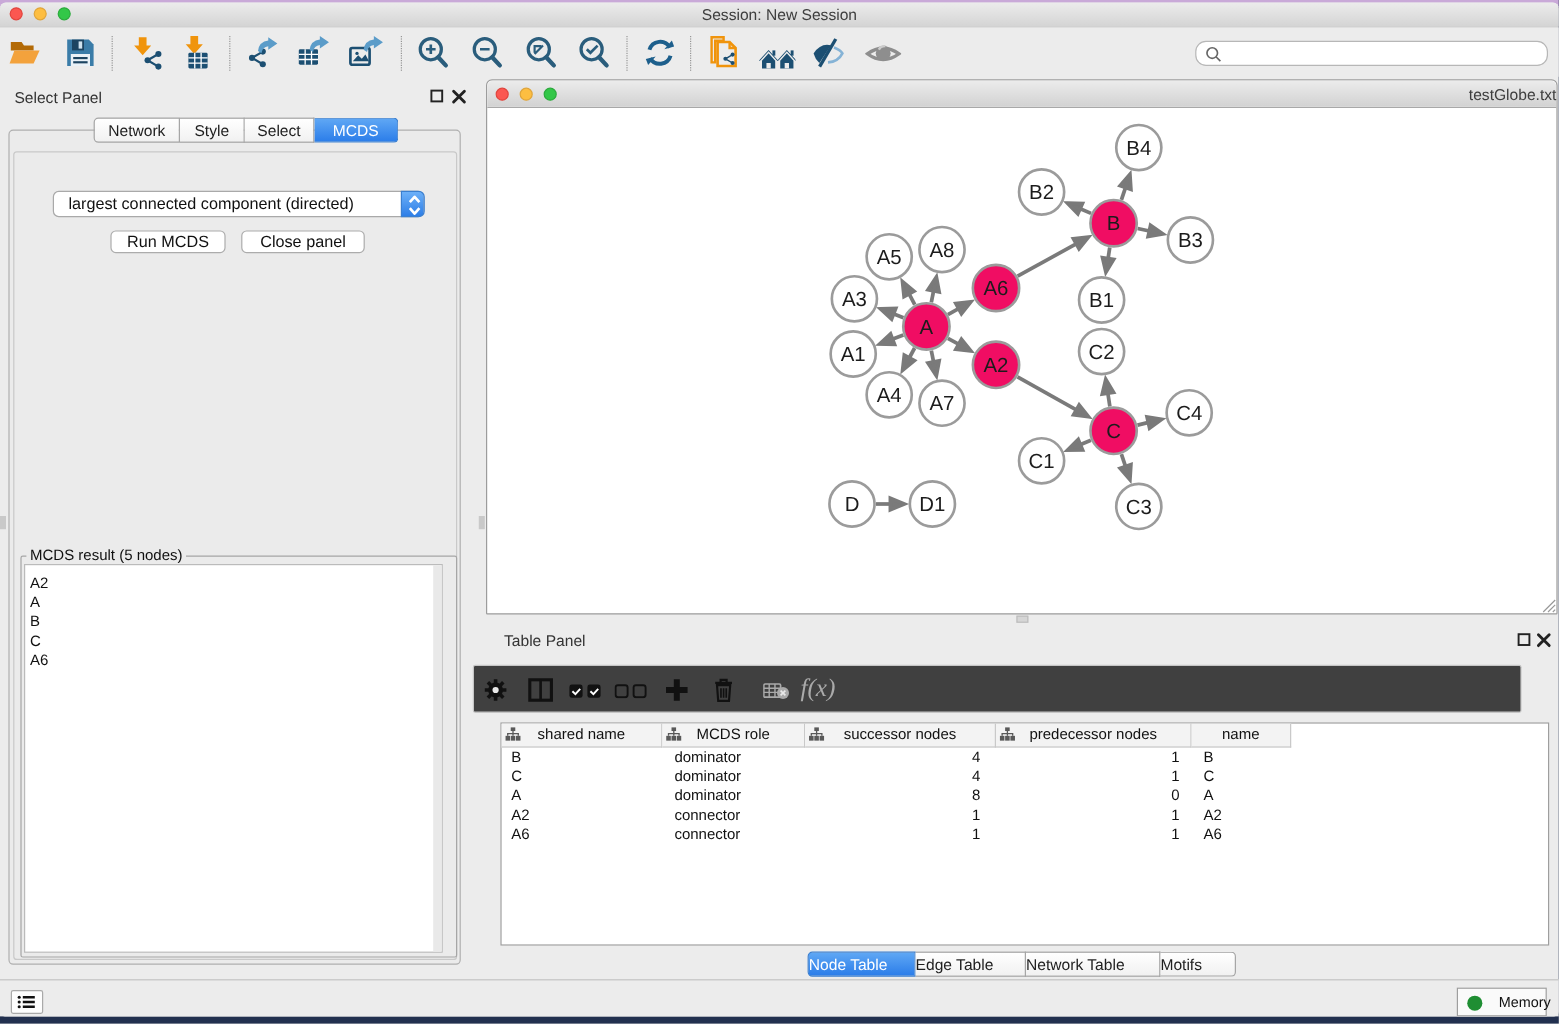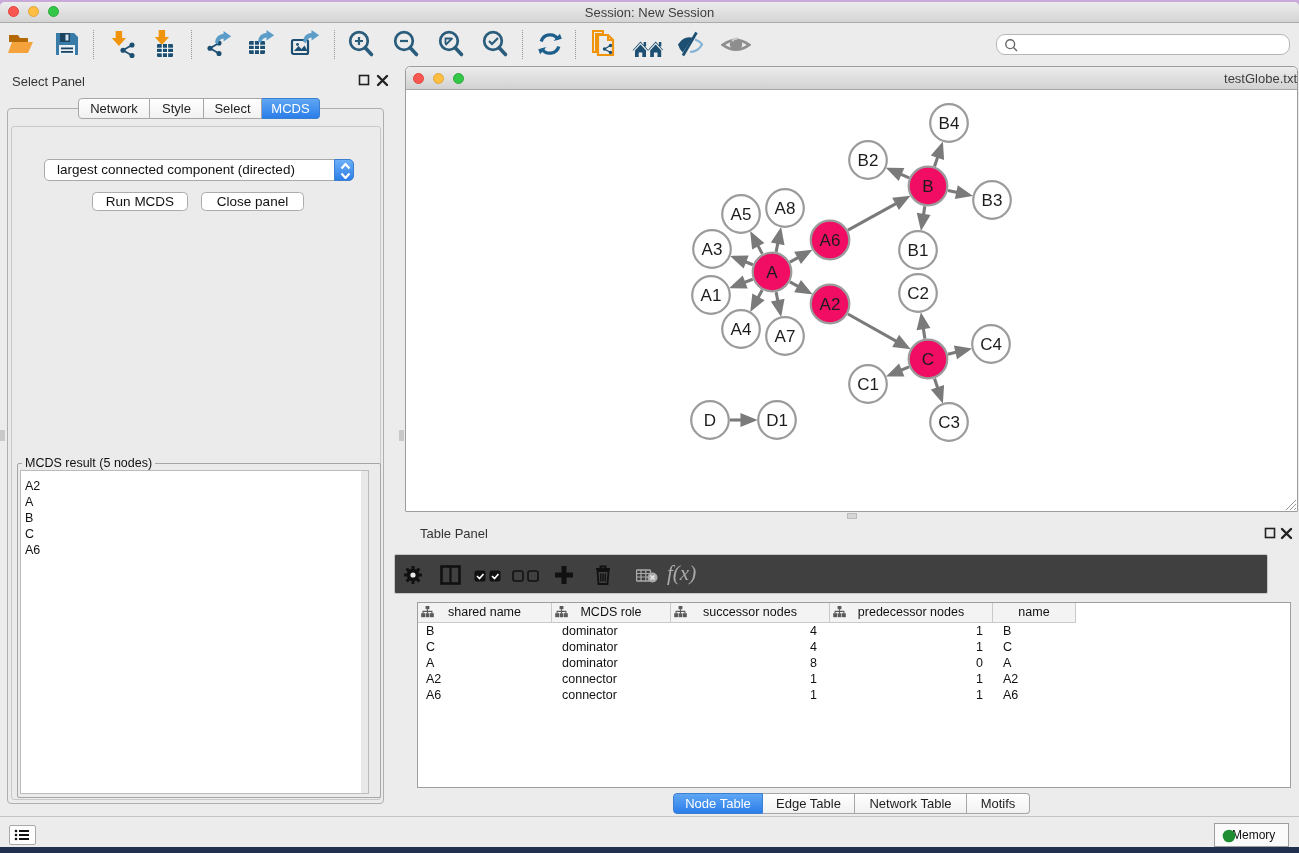--- a/index.html
+++ b/index.html
@@ -35,21 +35,21 @@
 #netwin{left:405px;top:64px;width:893px;height:446px;background:#fff;border:1px solid #9c9c9c;border-radius:5px 5px 1px 1px}
 #nettitle{left:0;top:0;width:891px;height:23px;background:linear-gradient(#ececec,#d2d2d2);border-bottom:1px solid #a8a8a8;border-radius:5px 5px 0 0}
 #nettitle .t{width:100%;text-align:right;font-size:13px;color:#3d3d3d;line-height:23px}
 #graphwrap{left:1px;top:24px}
 
 #tptitle{left:420px;top:524px;font-size:13px;color:#343434}
 #tp-toolbar{left:394px;top:552px;width:874px;height:40px;background:#404040;border:1px solid #c6c6c6;border-radius:2px}
 #tablebox{left:417px;top:600px;width:874px;height:186px;background:#fff;border:1px solid #9e9e9e}
 .th{top:0;height:20px;background:#f3f3f3;border-right:1px solid #c9c9c9;border-bottom:1px solid #c9c9c9;font-size:12.5px;color:#111;text-align:center;line-height:18px}
 .td{font-size:12.5px;color:#111;height:16px;line-height:16px}
-.btab{top:791px;height:21px;border:1px solid #a6a6a6;border-left:none;background:linear-gradient(#fff,#f1f1f1);font-size:13px;color:#1e1e1e;text-align:center;line-height:20px}
+.btab{top:791px;height:21px;border:1px solid #a6a6a6;border-left:none;background:linear-gradient(#fff,#f1f1f1);font-size:13px;color:#1e1e1e;line-height:20px}
 .btab.first{border-left:1px solid #a6a6a6;border-radius:4px 0 0 4px}
 .btab.last{border-radius:0 4px 4px 0}
 .btab.sel{background:linear-gradient(#5fa7f4,#2b7de9);color:#fff;border-color:#3a7fd0}
 
 #statusbar{left:0;top:814px;width:1299px;height:31px;background:#ececec;border-top:1px solid #c3c3c3}
 #listbtn{left:9px;top:8px;width:27px;height:20px;background:#fdfdfd;border:1px solid #a9a9a9;border-radius:2px}
 #membox{left:1214px;top:6px;width:75px;height:24px;background:#fafafa;border:1px solid #9e9e9e;font-size:12px;color:#111;line-height:22px}
 text{font-family:"Liberation Sans",sans-serif}
 </style></head><body>
 <div class="abs" id="desktop-top"></div>
@@ -201,21 +201,21 @@
 <div class="abs ptitle" style="left:12px;top:72px">Select Panel</div>
 <svg class="abs" style="left:358px;top:72px" width="32" height="14" viewBox="0 0 32 14">
       <rect x="1.5" y="1.5" width="9" height="9" fill="none" stroke="#222" stroke-width="1.6"></rect>
       <path d="M20 2 L29 11 M29 2 L20 11" stroke="#222" stroke-width="2.4" stroke-linecap="round"></path>
     </svg>
 <div class="abs" id="cp-box"></div>
 <div class="abs" id="cp-inner"></div>
 <div class="abs tab first" style="left:78px;width:72px">Network</div>
 <div class="abs tab" style="left:150px;width:54px">Style</div>
 <div class="abs tab" style="left:204px;width:58px">Select</div>
-<div class="abs tab last sel" style="left:262px;width:58px">MCDS</div>
+<div class="abs tab last sel" style="left:262px;width:70px">MCDS</div>
 <div class="abs" id="dropdown">largest connected component (directed)</div>
 <div class="abs" id="dd-btn"><svg width="21" height="22" viewBox="0 0 21 22">
         <path d="M6.5 8.5 L10.5 4 L14.5 8.5 M6.5 13.5 L10.5 18 L14.5 13.5" stroke="#fff" stroke-width="2.2" fill="none" stroke-linejoin="round"></path>
       </svg></div>
 <div class="abs btn" style="left:92px;width:96px">Run MCDS</div>
 <div class="abs btn" style="left:201px;width:103px">Close panel</div>
 <div class="abs" id="groupbox"></div>
 <div class="abs" id="grouplabel">MCDS result (5 nodes)</div>
 <div class="abs" id="mcdslist">A2<br>A<br>B<br>C<br>A6</div>
 <div class="abs" id="mcdsscroll"></div>
@@ -439,14 +439,14 @@
             <path d="M9 5 h10 M9 9 h10 M9 13 h10"></path>
           </g>
           <g fill="#111">
             <circle cx="6" cy="5" r="1.3"></circle>
             <circle cx="6" cy="9" r="1.3"></circle>
             <circle cx="6" cy="13" r="1.3"></circle>
           </g>
         </svg></div>
 <div class="abs" id="membox"><svg class="abs" style="left:7px;top:5px" width="14" height="14" viewBox="0 0 14 14">
           <circle cx="7" cy="7" r="6.3" fill="#1f8e33"></circle>
-        </svg><span style="margin-left:17px">Memory</span></div>
+        </svg><span style="margin-left:34px">Memory</span></div>
 </div>
 </div>
 </body></html>

